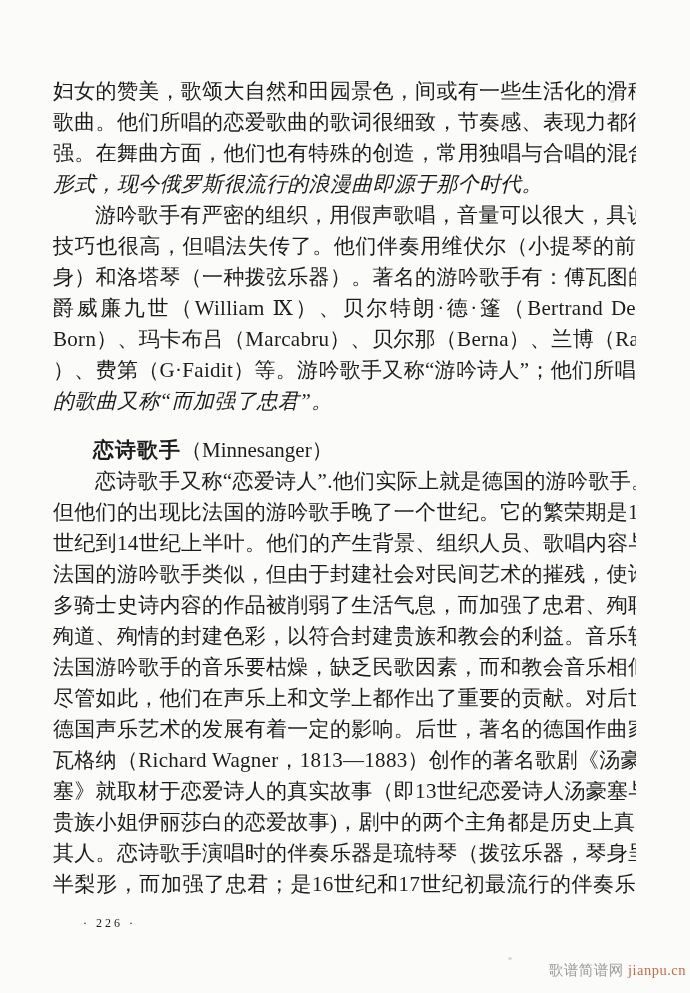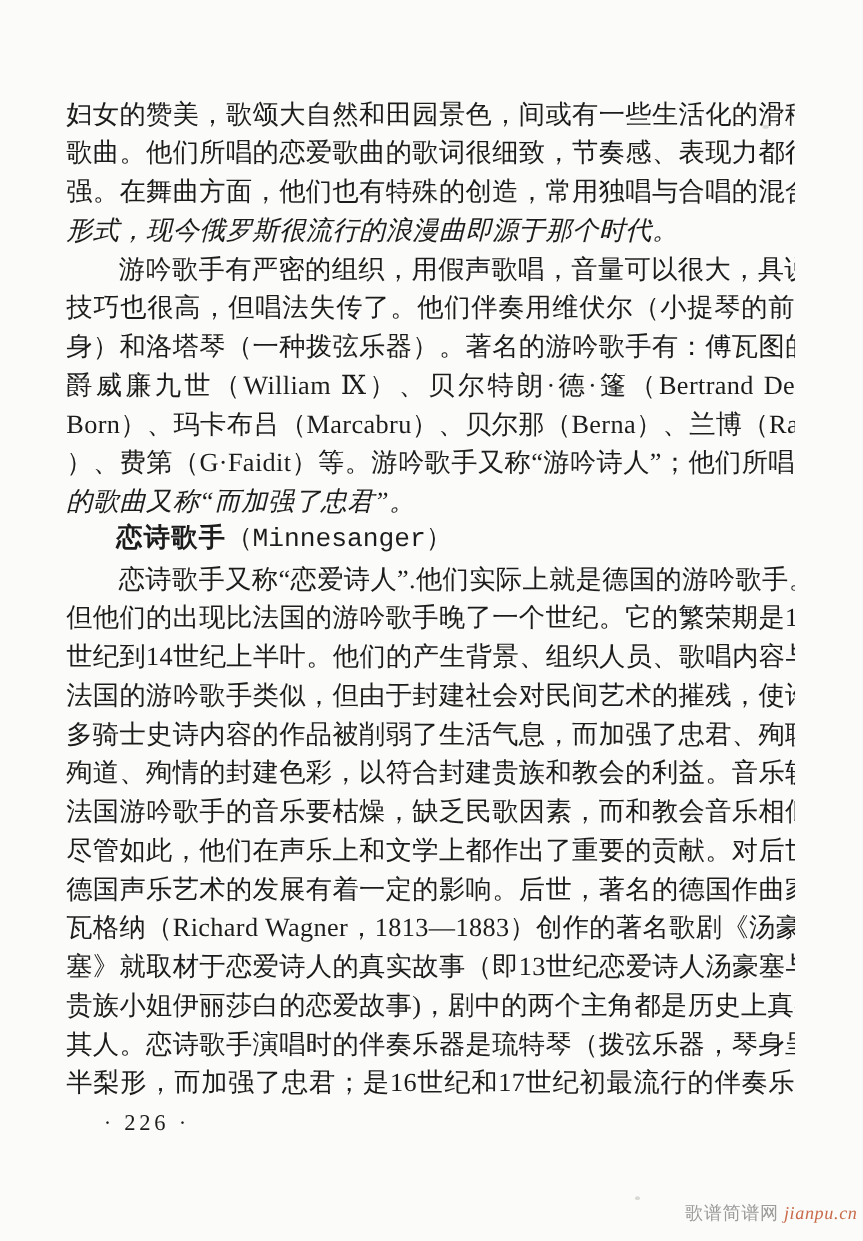--- a/index.html
+++ b/index.html
@@ -29,43 +29,43 @@
     overflow:hidden;
     white-space:nowrap;
   }
   .line.last{
     text-align:left;
     text-align-last:left;
     font-style:italic;
   }
   .line.indent{ padding-left:42px; }
   .heading{
+    margin-top:18px;
     height:31px;line-height:31px;
     font-size:21px;
     padding-left:40px;
     white-space:nowrap;
-    font-family:Liberation Mono, monospace;
   }
   .heading .bold{ font-weight:bold; letter-spacing:1px; }
   .page-number{
-    margin-top:6px;
+    margin-top:16px;
     padding-left:30px;
-    font-size:18px;
+    font-size:12px;
     letter-spacing:3px;
     color:var(--ink,#1c1c1c);
   }
   .watermark{
     position:absolute;
     right:4px;top:961px;
     font-size:14.5px;
     letter-spacing:0.5px;
     color:var(--watermark_gray,#9b9b9b);
     white-space:nowrap;
   }
-  .watermark .domain{ color:var(--watermark_orange,#c96a4a);font-style:italic; }
+  .watermark .domain{ color:var(--watermark_orange,#c96a4a); }
   .speck{ position:absolute; background:#d8d8d4; border-radius:50%; }
   .speck.s1{ left:103px; top:242px; width:4px; height:3px; }
   .speck.s2{ left:610px; top:100px; width:5px; height:3px; }
   .speck.s3{ left:508px; top:957px; width:4px; height:3px; }
 </style>
 </head>
 <body>
 
 <div class="page">
   <div class="speck s1"></div>

